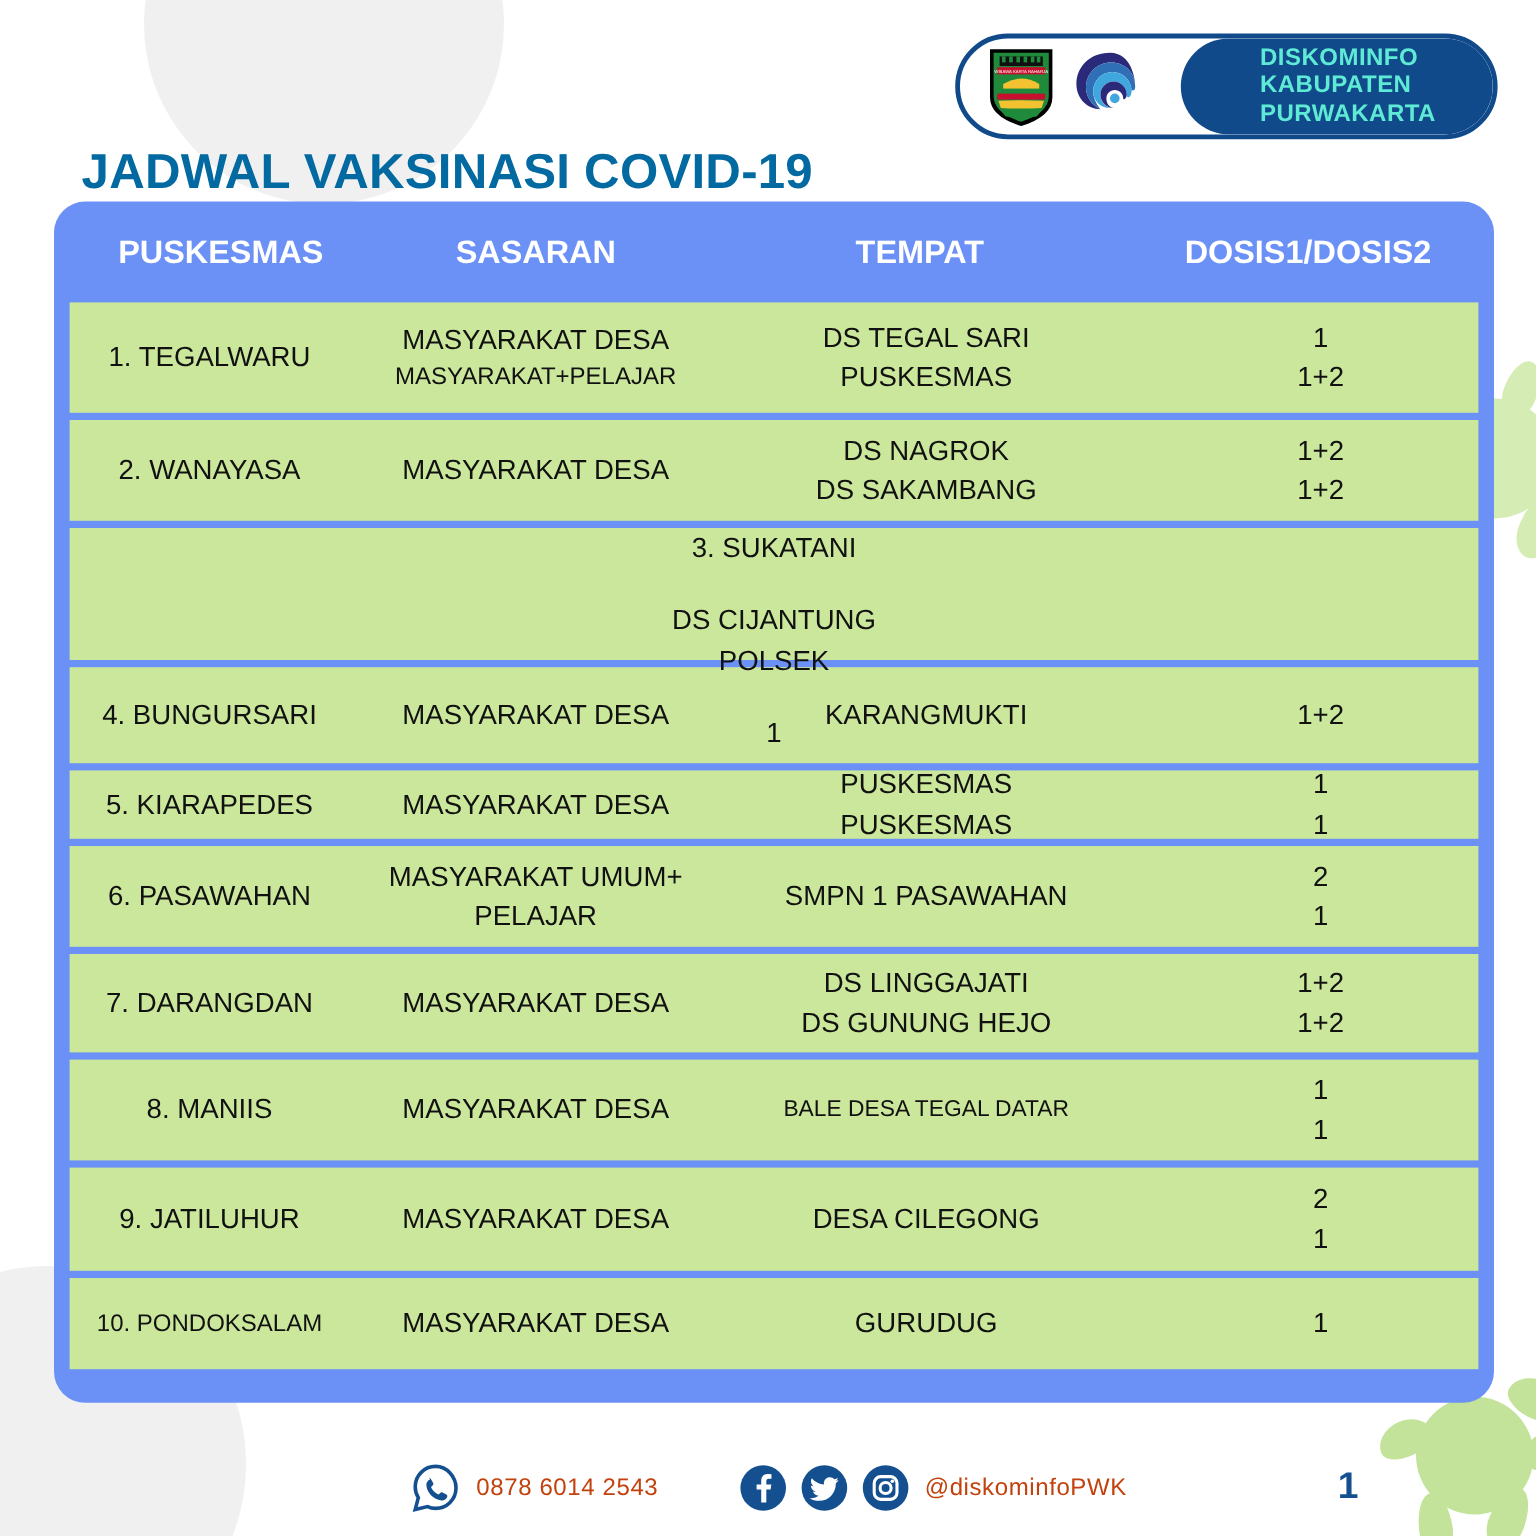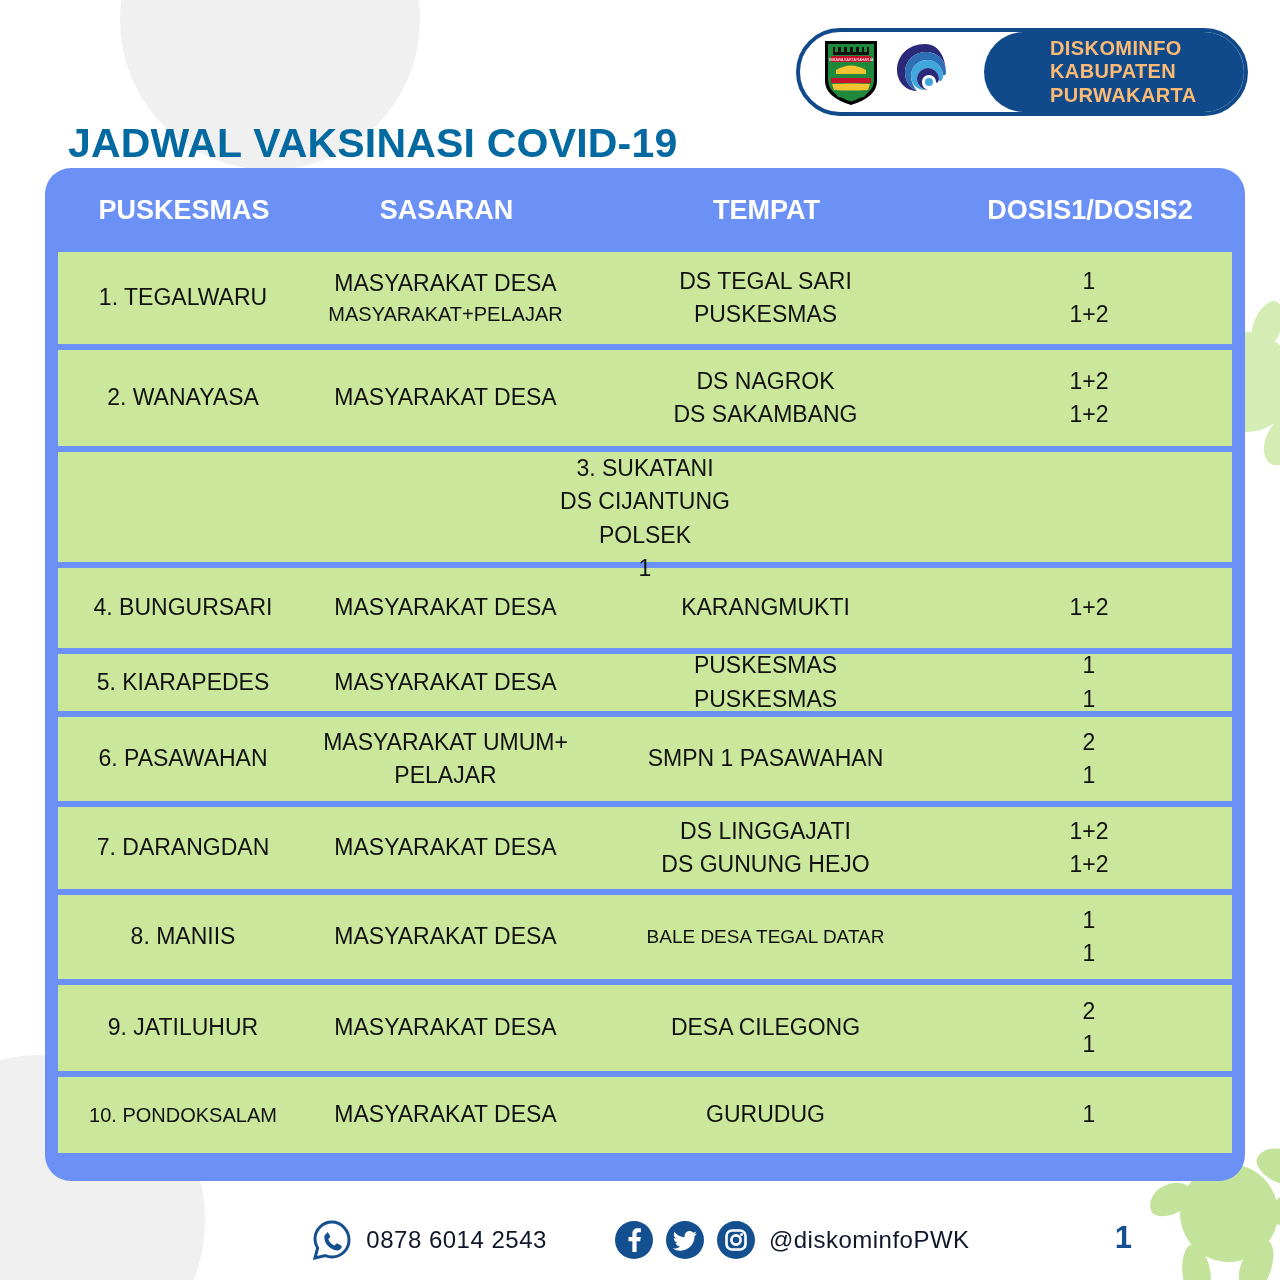--- a/index.html
+++ b/index.html
@@ -54,21 +54,21 @@
   .kominfo{width:62px;height:62px;display:block;}
   .logo-right{
     position:absolute;right:0;top:0;bottom:0;
     width:260px;
     background:#114a8b;
     border-radius:160px 42px 42px 160px;
     display:flex;flex-direction:column;justify-content:center;
     padding-left:66px;box-sizing:border-box;
   }
   .logo-right span{
-    color:#fdba74;font-weight:bold;font-size:20px;
+    color:#5eead4;font-weight:bold;font-size:20px;
     letter-spacing:.4px;line-height:1.18;
   }
 
   
   .page-title{
     position:absolute;left:68px;top:120px;
     font-size:41px;font-weight:bold;
     color:#0369a1;letter-spacing:.2px;
   }
 
@@ -96,41 +96,42 @@
   .c3{width:365px;}
   .c4{width:282px;}
 
   .tbody{padding:0 13px;box-sizing:border-box;}
   .row{
     background:#cbe79b;
     display:flex;
     margin-bottom:6px;
     box-sizing:border-box;
     align-items:center;
+    gap:27px;
   }
   .row:last-child{margin-bottom:16px;}
   .cell{
     font-size:23px;color:#111111;
     text-align:center;
     line-height:1.45;
     box-sizing:border-box;
   }
   .cell .sub{display:block;}
   .small{font-size:20px;}
   .smaller{font-size:19px;}
 
   
   .footer{
     position:absolute;left:0;right:0;bottom:18px;
     display:flex;align-items:center;justify-content:center;
     gap:66px;
   }
   .f-group{display:flex;align-items:center;gap:12px;}
   .f-text{
-    color:#0f172a;font-size:24px;letter-spacing:.5px;
+    color:#c2410c;font-size:20px;letter-spacing:.5px;
   }
   .sicons{display:flex;align-items:center;gap:9px;}
   .pagenum{
     position:absolute;right:148px;bottom:24px;
     color:#14508f;font-size:31px;font-weight:bold;
   }
 </style>
 </head>
 <body>
 
@@ -212,21 +213,21 @@
       <div class="cell c3">
         <span class="sub">DS TEGAL SARI</span>
         <span class="sub">PUSKESMAS</span>
       </div>
       <div class="cell c4">
         <span class="sub">1</span>
         <span class="sub">1+2</span>
       </div>
     </div>
 
-    <div class="row" style="height:96px;">
+    <div class="row" style="height:84px;">
       <div class="cell c1">2. WANAYASA</div>
       <div class="cell c2">
         <span class="sub">MASYARAKAT DESA</span>
       </div>
       <div class="cell c3">
         <span class="sub">DS NAGROK</span>
         <span class="sub">DS SAKAMBANG</span>
       </div>
       <div class="cell c4">
         <span class="sub">1+2</span>

